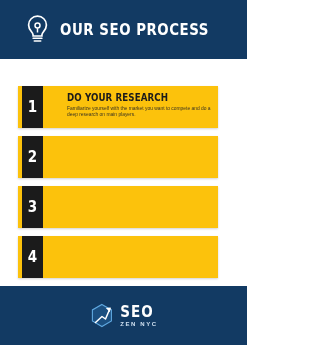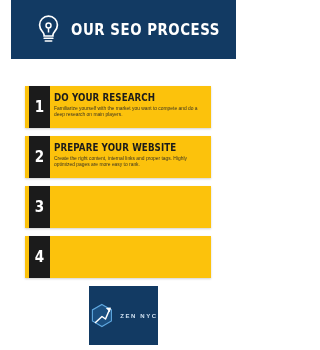--- a/index.html
+++ b/index.html
@@ -8,21 +8,20 @@
     background:#ffffff;
     font-family:"Liberation Sans", sans-serif;
     overflow:hidden;
   }
   #infographic {
     position:relative;
     width:247px; height:282px;
     background:#ffffff;
     display:flex;
     flex-direction:column;
-    align-items:center;
   }
 
   
   .header {
     height:59px;
     background:#123a63;
     display:flex;
     align-items:center;
     padding-left:24px;
     flex:0 0 auto;
@@ -66,21 +65,21 @@
     display:flex;
     align-items:center;
     justify-content:center;
     font-family:"DejaVu Sans Condensed","Liberation Sans", sans-serif;
     font-size:15px;
     font-weight:bold;
     flex:0 0 auto;
   }
   .step-body {
     flex:1 1 auto;
-    padding:6px 5px 0 4px;
+    padding:6px 5px 0 24px;
     overflow:hidden;
   }
   .step-title {
     color:#1b1b1b;
     font-family:"DejaVu Sans Condensed","Liberation Sans", sans-serif;
     font-size:10.5px;
     font-weight:bold;
     letter-spacing:0.1px;
     line-height:11px;
     transform:scaleX(0.92);
@@ -152,42 +151,39 @@
     <div class="step">
       <div class="step-num">1</div>
       <div class="step-body">
         <div class="step-title">DO YOUR RESEARCH</div>
         <div class="step-desc">Familiarize yourself with the market you want to compete and do a deep research on main players.</div>
       </div>
     </div>
 
     <div class="step">
       <div class="step-num">2</div>
-      <div class="step-body">
-        <div class="step-title">PREPARE YOUR WEBSITE</div>
-        <div class="step-desc">Create the right content, internal links and proper tags. Highly optimized pages are more easy to rank.</div>
-      </div>
     </div>
 
     <div class="step">
       <div class="step-num">3</div>
     </div>
 
     <div class="step">
       <div class="step-num">4</div>
     </div>
 
   </div>
 
   <div class="footer">
     <div class="logo">
       <svg class="logo-mark" viewBox="0 0 26 26">
         <path d="M12.9 1.4 L22.4 6.9 L22.4 18 L12.9 23.5 L3.4 18 L3.4 6.9 Z" fill="#1b4f80" stroke="#5fa8e0" stroke-width="1.1"></path>
         <path d="M6.5 19.5 L13 13.5 L16.5 16 L21 5.5" fill="none" stroke="#ffffff" stroke-width="1.5" stroke-linecap="round" stroke-linejoin="round"></path>
         <path d="M16.8 5.1 L21.6 4.4 L20.9 9.2 Z" fill="#ffffff"></path>
       </svg>
       <div class="logo-text">
+        <span class="logo-main">SEO</span>
         <span class="logo-sub">ZEN NYC</span>
       </div>
     </div>
   </div>
 
 </div>
 
 </body></html>

